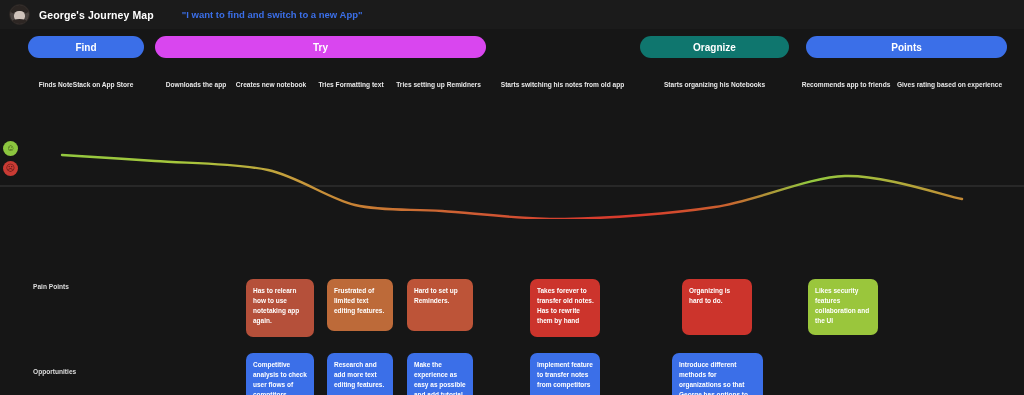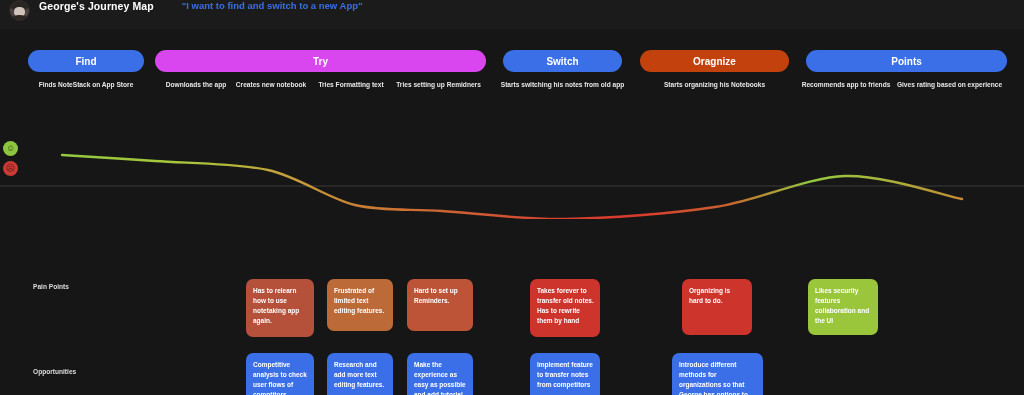--- a/index.html
+++ b/index.html
@@ -8,21 +8,21 @@
     background:#0b0b0b;
     font-family:"Liberation Sans", sans-serif;
     -webkit-font-smoothing:antialiased;
   }
   #app{ position:relative; width:1024px; height:395px; background:#0d0d0d; }
 
   
   #header{
     position:absolute; left:0; top:0; width:1024px; height:29px;
     background:#1b1b1b;
-    display:flex; 
+    display:flex; align-items:center;
   }
   #avatar{
     width:21px; height:21px; border-radius:50%;
     margin-left:9px; flex:0 0 auto;
     background:#4a4340;
     position:relative; overflow:hidden;
     border:1px solid #2a2522;
   }
   #avatar .av-hair{
     position:absolute; left:0; top:0; width:100%; height:46%;
@@ -45,21 +45,21 @@
     margin-left:28px; white-space:nowrap;
   }
 
   
   #canvas{
     position:absolute; left:0; top:29px; width:1024px; height:366px;
     background:#161616;
   }
 
   
-  #phases{ position:absolute; left:0; top:21px; width:1024px; height:22px;text-decoration:underline; }
+  #phases{ position:absolute; left:0; top:7px; width:1024px; height:22px;text-decoration:underline; }
   .phase{
     position:absolute; top:0; height:22px;
     background:#3b6fe8; border-radius:11px;
     display:flex; align-items:center; justify-content:center;
     color:#ffffff; font-size:10px; font-weight:bold;
     white-space:nowrap; cursor:pointer;
   }
 
   
   #steps{ position:absolute; left:0; top:48px; width:1024px; height:14px; }
@@ -119,24 +119,21 @@
 
   <div id="canvas">
 
     <div id="phases">
         <div class="phase" style="left: 28px; width: 116px; background: rgb(59, 111, 232);">
           <span>Find</span>
         </div>
         <div class="phase" style="left: 155px; width: 331px; background: #d946ef;">
           <span>Try</span>
         </div>
-        <div class="phase" style="left: 503px; width: 119px; background: rgb(59, 111, 232);">
-          <span>Switch</span>
-        </div>
-        <div class="phase" style="left: 640px; width: 149px; background: #c2410c;">
+        <div class="phase" style="left: 640px; width: 149px; background: #0f766e;">
           <span>Oragnize</span>
         </div>
         <div class="phase" style="left: 806px; width: 201px; background: rgb(59, 111, 232);">
           <span>Points</span>
         </div>
       </div>
 
     <div id="steps">
         <div class="step" style="left: 28px; width: 116px;">Finds NoteStack on App Store</div>
         <div class="step" style="left: 155px; width: 82px;">Downloads the app</div>

